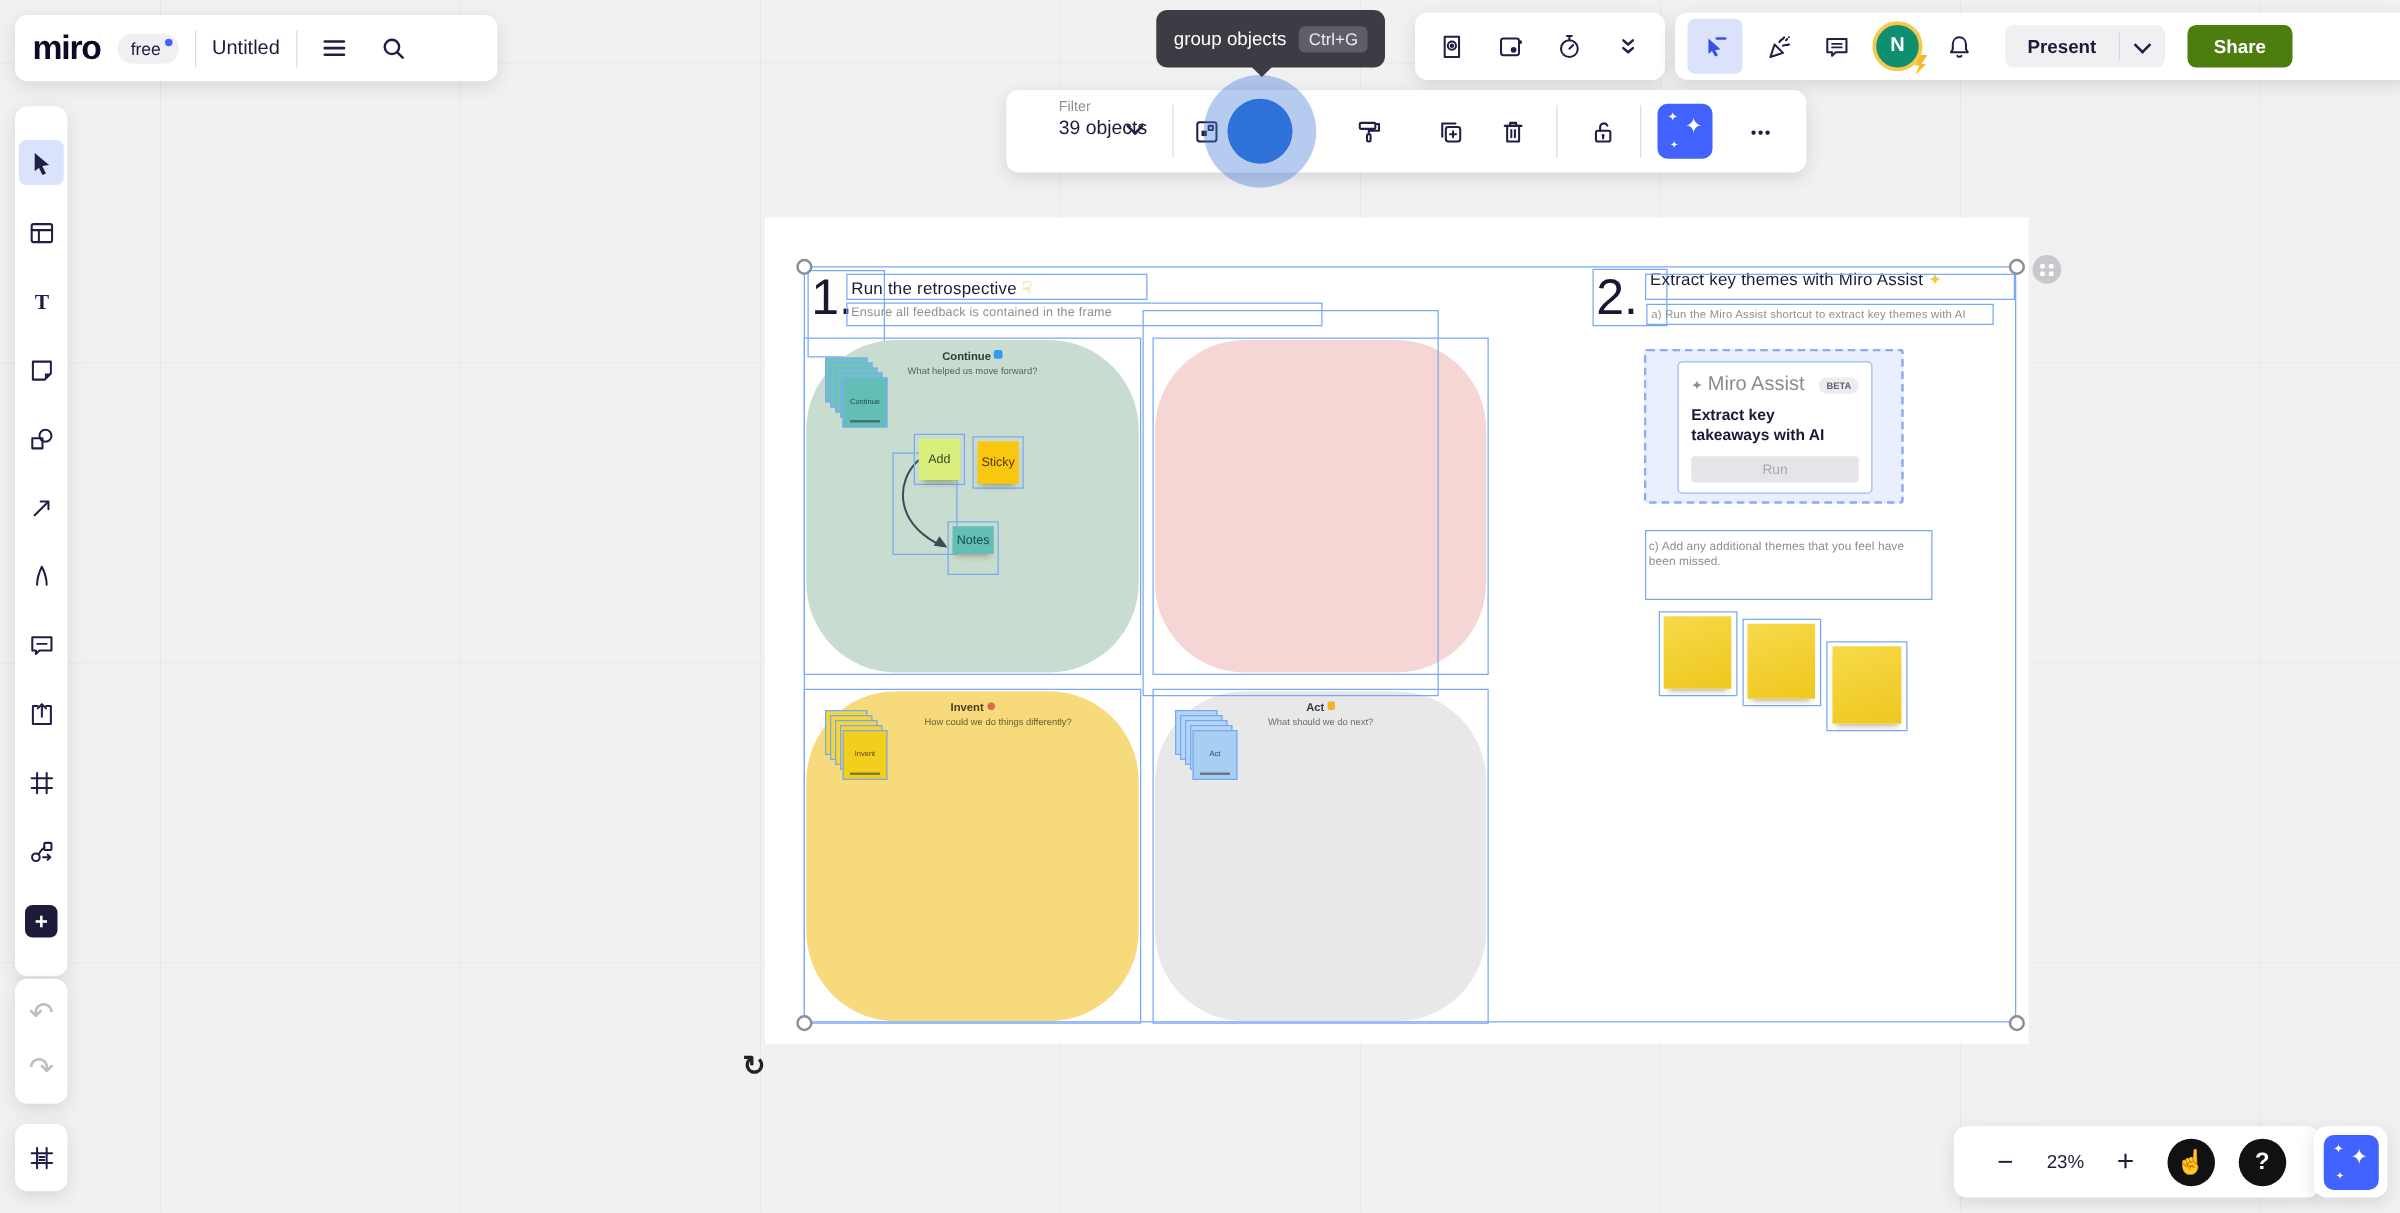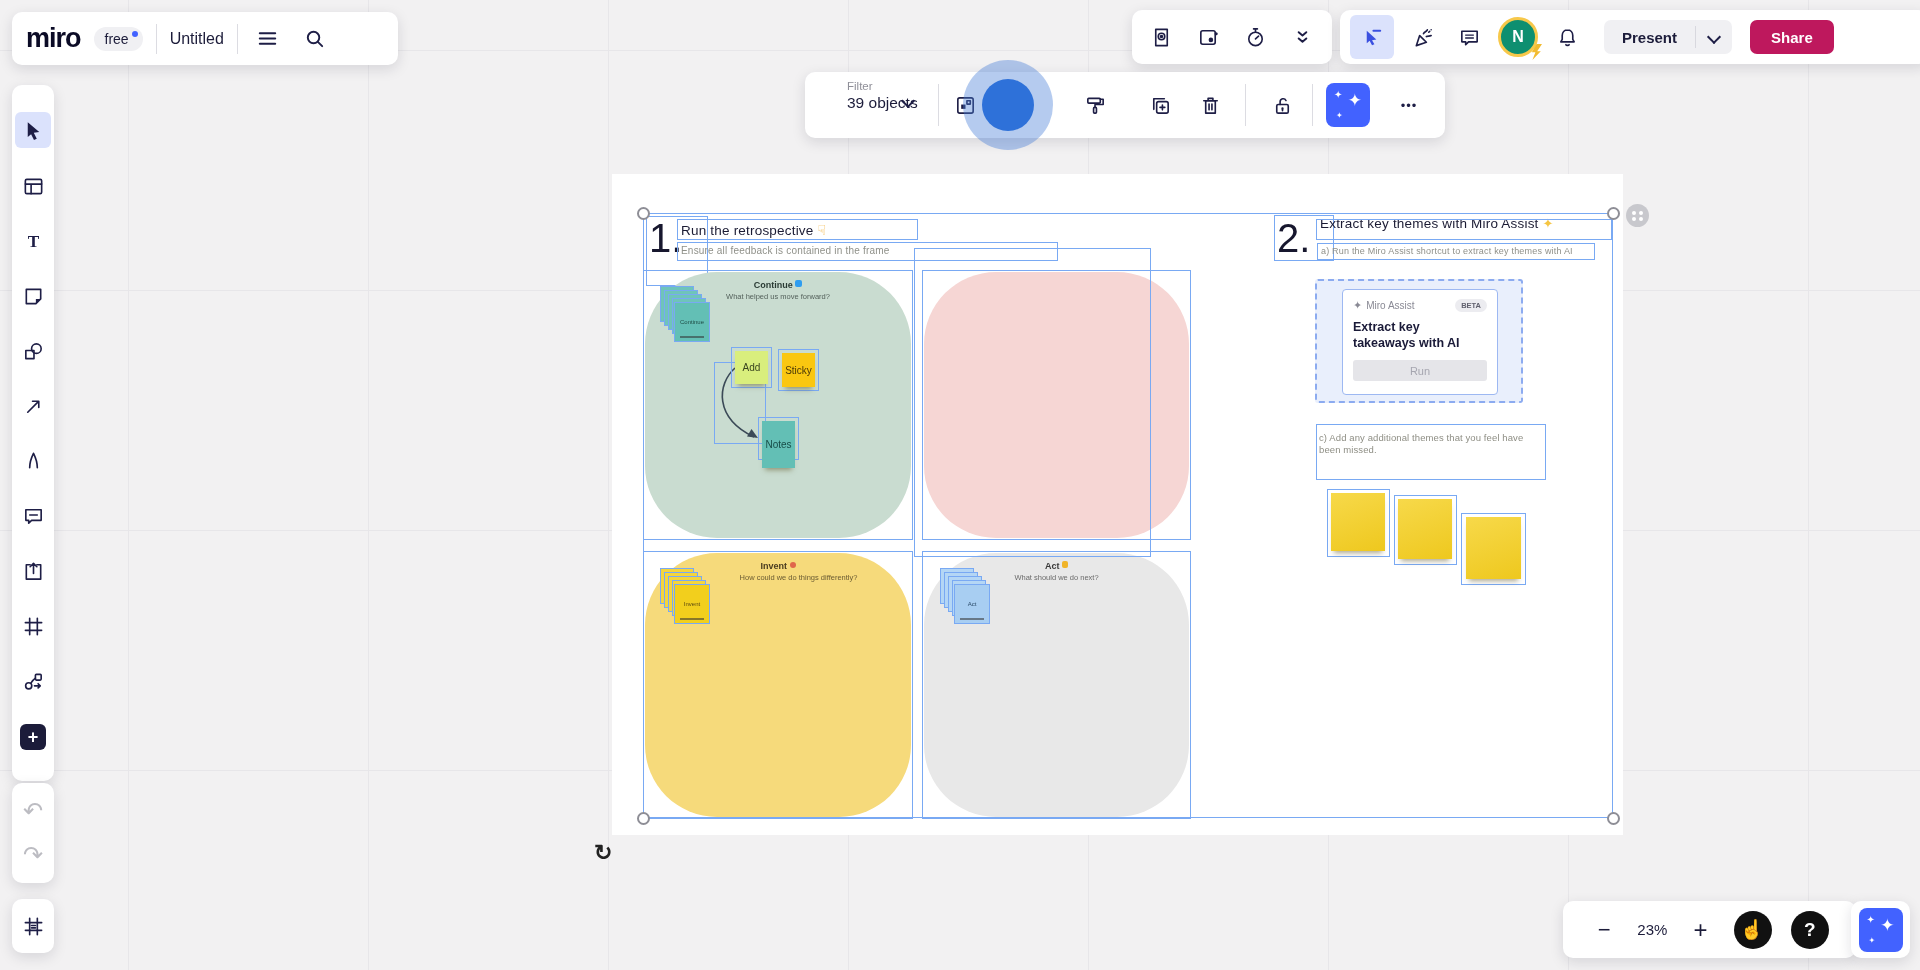--- a/index.html
+++ b/index.html
@@ -137,31 +137,31 @@
   <div class="sticky" style="left:735px;top:351px;width:33px;height:33px;background:#d9ee7d;">
     <span style="font-size:10px;color:#3a4420;">Add</span>
   </div>
 
   <div class="sel" style="left:778px;top:349px;width:41px;height:42px;"></div>
   <div class="sticky" style="left:782px;top:353px;width:33px;height:34px;background:#fac710;">
     <span style="font-size:10px;color:#4d3a08;">Sticky</span>
   </div>
 
   <div class="sel" style="left:758px;top:417px;width:41px;height:43px;"></div>
-  <div class="sticky" style="left:762px;top:421px;width:33px;height:47px;background:#63bfb5;">
+  <div class="sticky" style="left:762px;top:421px;width:33px;height:22px;background:#63bfb5;">
     <span style="font-size:10px;color:#174d48;">Notes</span>
   </div>
 
   <div class="sel" style="left:914px;top:248px;width:237px;height:309px;"></div>
 
   <div class="abs" style="left:1315px;top:279px;width:208px;height:124px;background:#e9effc;border:2px dashed #8cabf0;border-radius:3px;box-sizing:border-box;"></div>
   <div class="abs" style="left:1342px;top:289px;width:156px;height:106px;background:#fff;border:1px solid #9db8f2;border-radius:4px;box-sizing:border-box;padding:9px 10px;">
     <div style="display:flex;align-items:center;">
       <span style="color:#8a8a95;font-size:11px;margin-right:4px;">✦</span>
-      <span style="color:#8a8a95;font-size:10px;text-align:center;">Miro Assist</span>
+      <span style="color:#8a8a95;font-size:16px;text-align:center;">Miro Assist</span>
       <span style="margin-left:auto;background:#ececf0;color:#61616e;font-size:7.5px;font-weight:bold;border-radius:7px;padding:2px 6px;">BETA</span>
     </div>
     <div style="margin-top:8px;width:118px;color:#1a1a38;font-size:12.5px;font-weight:bold;line-height:1.25;">Extract key takeaways with AI</div>
     <div style="margin-top:9px;height:21px;background:#e5e5e9;border-radius:3px;color:#a6a6b0;font-size:11px;display:flex;align-items:center;justify-content:center;cursor:pointer;">Run</div>
   </div>
 
   <div class="sel" style="left:1316px;top:424px;width:230px;height:56px;"></div>
   <div class="abs" style="left:1319px;top:427px;width:226px;font-size:9.5px;line-height:1.3;color:#8e8e84;letter-spacing:.1px;">
     <div style="margin-top:5px;">c) Add any additional themes that you feel have been missed.</div>
   </div>
@@ -202,20 +202,25 @@
         </svg>
     </div>
     <div class="ibtn">
       <svg class="ic" viewBox="0 0 24 24" style="stroke-width:2;">
         <circle cx="11" cy="11" r="6"></circle>
           <path d="M15.5 15.5 L20 20"></path>
         </svg>
     </div>
   </div>
 
+  <div class="tooltip" style="left:925px;top:8px;">
+    <span>group objects</span>
+    <span class="kbd">Ctrl+G</span>
+    <span class="caret" style="left:78px;bottom:-5px;"></span>
+  </div>
 
   <div class="panel" style="left:1132px;top:10px;width:200px;height:54px;justify-content:space-evenly;">
     <div class="ibtn">
       <svg class="ic" viewBox="0 0 24 24">
         <path d="M6 3.5 H18 V20.5 H6 Z"></path>
           <circle cx="12" cy="11" r="3.4"></circle>
           <circle cx="12" cy="11" r="1" fill="#1e1e46"></circle>
         </svg>
     </div>
     <div class="ibtn">
@@ -268,21 +273,21 @@
           <path d="M10.3 19.5 C10.7 20.5 13.3 20.5 13.7 19.5"></path>
         </svg>
     </div>
     <div style="margin-left:8px;height:34px;background:#f0f0f3;border-radius:7px;display:flex;align-items:center;">
       <div style="padding:0 18px;font-size:15px;font-weight:600;color:#1c1c3a;cursor:pointer;">Present</div>
       <div style="width:1px;height:22px;background:#d8d8de;"></div>
       <div style="padding:0 13px;cursor:pointer;">
         <span class="chev"></span>
       </div>
     </div>
-    <div style="margin-left:6px;height:34px;padding:0 21px;background:#be185d;border-radius:7px;color:#fff;font-size:15px;font-weight:600;display:flex;align-items:center;cursor:pointer;">Share</div>
+    <div style="margin-left:6px;height:34px;padding:0 21px;background:#4d7c0f;border-radius:7px;color:#fff;font-size:15px;font-weight:600;display:flex;align-items:center;cursor:pointer;">Share</div>
   </div>
 
   <div class="panel" style="left:805px;top:72px;width:640px;height:66px;z-index:20;"></div>
   <div class="abs" style="left:847px;top:80px;z-index:21;cursor:pointer;">
     <div style="font-size:11.5px;color:#8f8f98;">Filter</div>
     <div style="font-size:15.5px;color:#1c1c3a;margin-top:2px;">39 objects</div>
   </div>
   <span class="chev" style="position:absolute;left:903px;top:100px;z-index:21;"></span>
   <div class="vdiv" style="left:938px;top:84px;height:42px;z-index:21;"></div>
   <div class="ibtn abs" style="left:948px;top:88px;z-index:21;">

